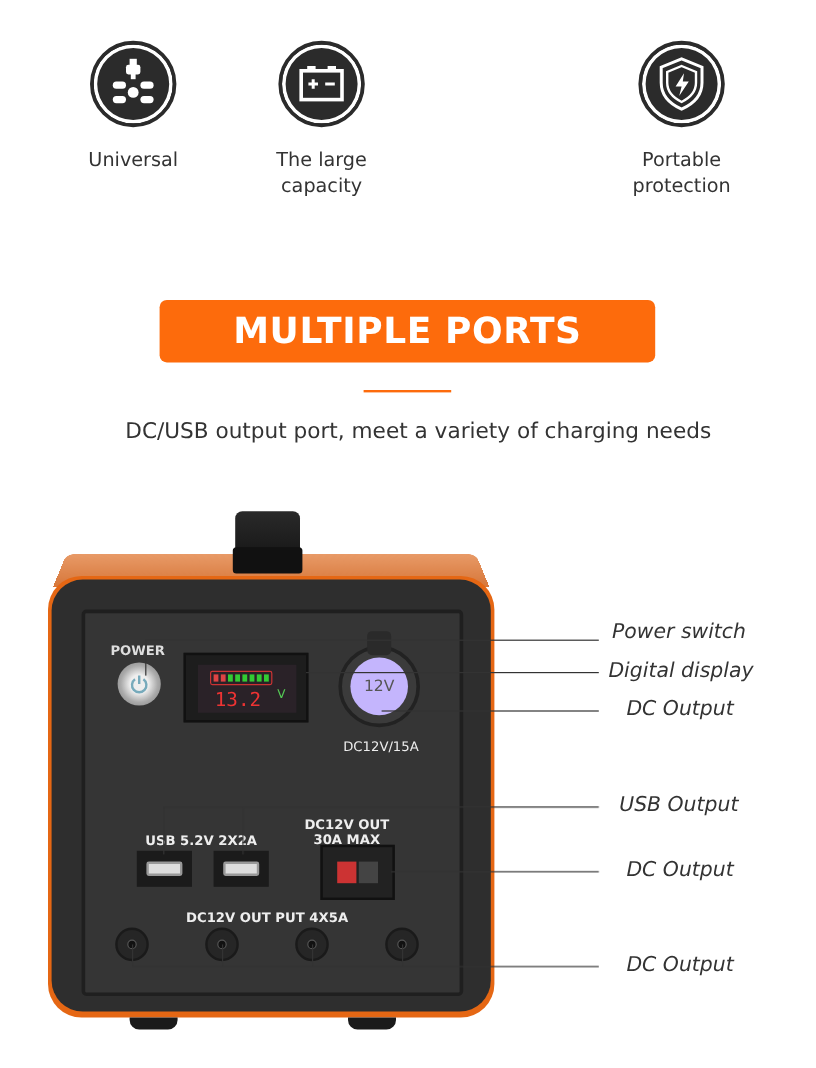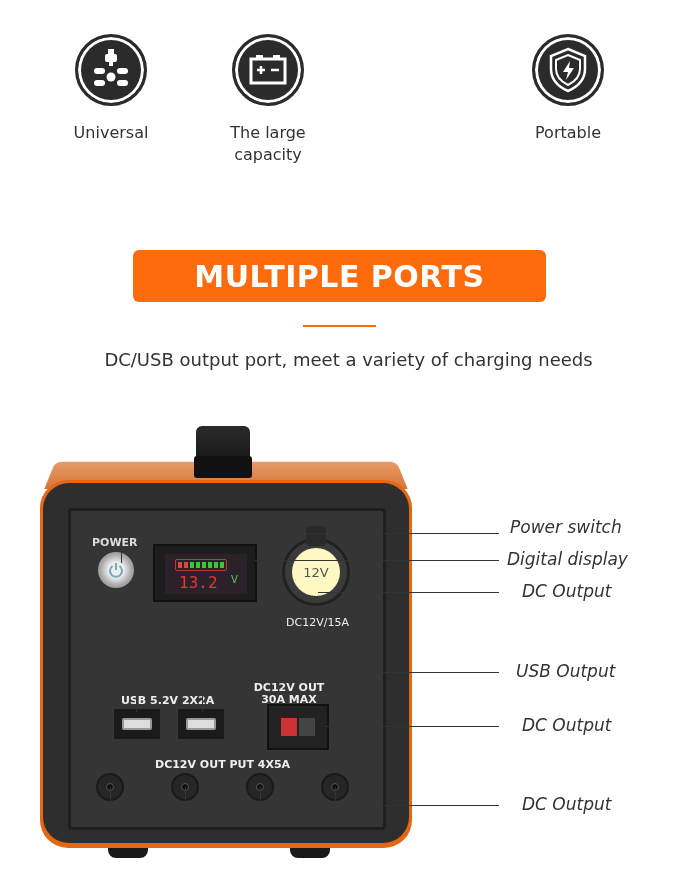--- a/index.html
+++ b/index.html
@@ -64,21 +64,21 @@
     position: absolute; left: 10px; top: 8px; width: 82px; height: 40px; background: #2a2228;
   }
   .battery { position: absolute; left: 10px; top: 5px; width: 52px; height: 12px; border: 1px solid #c33; border-radius: 2px; display: flex; gap: 2px; padding: 2px; }
   .battery span { flex: 1; background: #3c3; }
   .battery span.r { background: #d44; }
   .readout { position: absolute; left: 14px; top: 19px; color: #e33; font-family: "DejaVu Sans Mono", monospace; font-size: 16px; }
   .volt { position: absolute; left: 66px; top: 20px; color: #5c5; font-size: 10px; }
 
   .cig { position: absolute; left: 282px; top: 106px; width: 68px; height: 84px; }
   .cig .ring { position:absolute; left:0; top:12px; width:68px; height:68px; border-radius:50%; background:#3b3b3b; border:3px solid #222; }
-  .cig .cap { position:absolute; left:10px; top:22px; width:48px; height:48px; border-radius:50%; background:#fef9c3; color:#555; font-size:13px; display:flex; align-items:center; justify-content:center; }
+  .cig .cap { position:absolute; left:10px; top:22px; width:48px; height:48px; border-radius:50%; background:#c4b5fd; color:#555; font-size:13px; display:flex; align-items:center; justify-content:center; }
   .cig .tab { position:absolute; left:24px; top:0; width:20px; height:20px; background:#2a2a2a; border-radius:4px; }
   .cig-label { position: absolute; left: 286px; top: 196px; color: #eee; font-size: 11px; font-weight: normal; }
 
   .usb-label { position: absolute; left: 121px; top: 274px; color: #eee; font-size: 11px; font-weight: bold; }
   .usb { position: absolute; top: 289px; width: 46px; height: 30px; background:#1b1b1b; display:flex; align-items:center; justify-content:center; }
   .usb span { width: 30px; height: 12px; background:#ddd; border-radius:2px; border:2px solid #999; }
   .dcout-label { position: absolute; left: 252px; top: 262px; color: #eee; font-size: 11px; font-weight: bold; text-align: center; width: 74px; line-height: 12px; }
   .anderson { position: absolute; left: 267px; top: 284px; width: 62px; height: 46px; background:#222; border:2px solid #111; display:flex; align-items:center; justify-content:center; gap:2px; }
   .anderson .red { width:16px; height:18px; background:#c33; }
   .anderson .blk { width:16px; height:18px; background:#444; }
@@ -128,20 +128,21 @@
   <div class="feature" style="left:493px">
     <div class="badge">
       <svg width="42" height="46" viewBox="0 0 42 46">
         <path d="M21 2 L38 9 V22 C38 33 30 40 21 44 C12 40 4 33 4 22 V9 Z" fill="none" stroke="#fff" stroke-width="2.5"></path>
         <path d="M21 8 L33 13 V22 C33 30 27 35 21 38 C15 35 9 30 9 22 V13 Z" fill="none" stroke="#fff" stroke-width="2"></path>
         <path d="M23 14 L16 25 H21 L19 33 L27 21 H22 Z" fill="#fff"></path>
       </svg>
     </div>
     <div class="label">
       <div>Portable</div>
+      <div>protection</div>
     </div>
   </div>
 </div>
 
 <div class="banner">MULTIPLE PORTS</div>
 <div class="underline"></div>
 <div class="subtitle">DC/USB output port,  meet a variety of charging needs</div>
 
 <div class="device">
   <div class="top-lid"></div>

